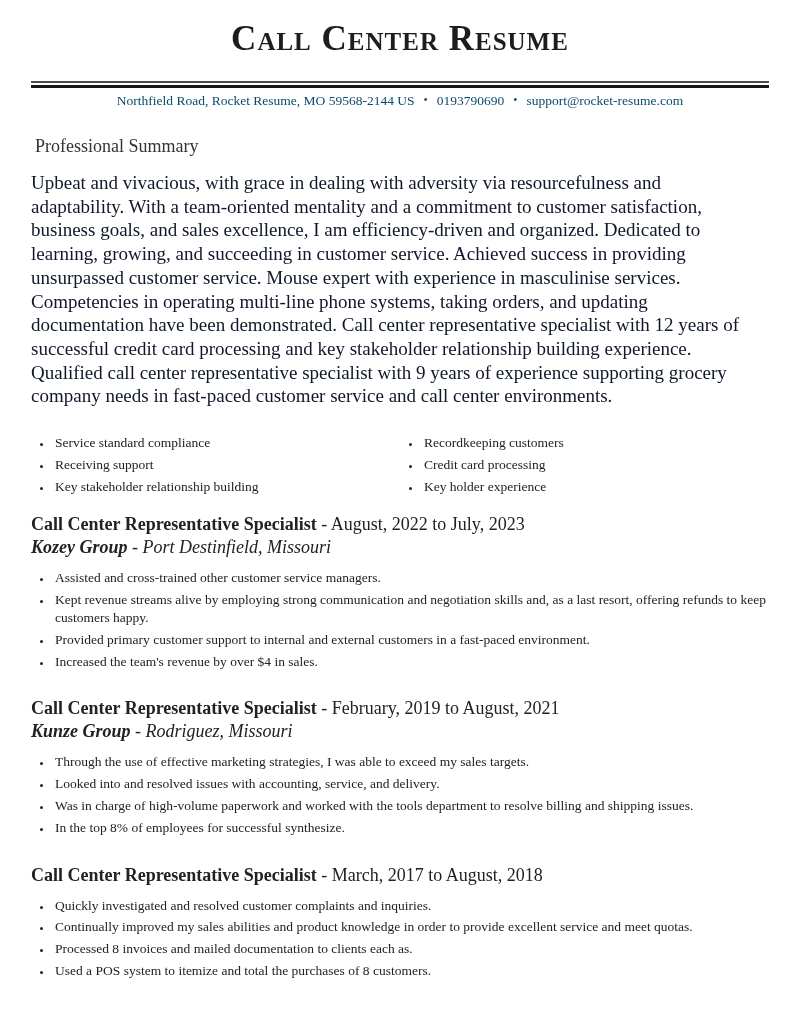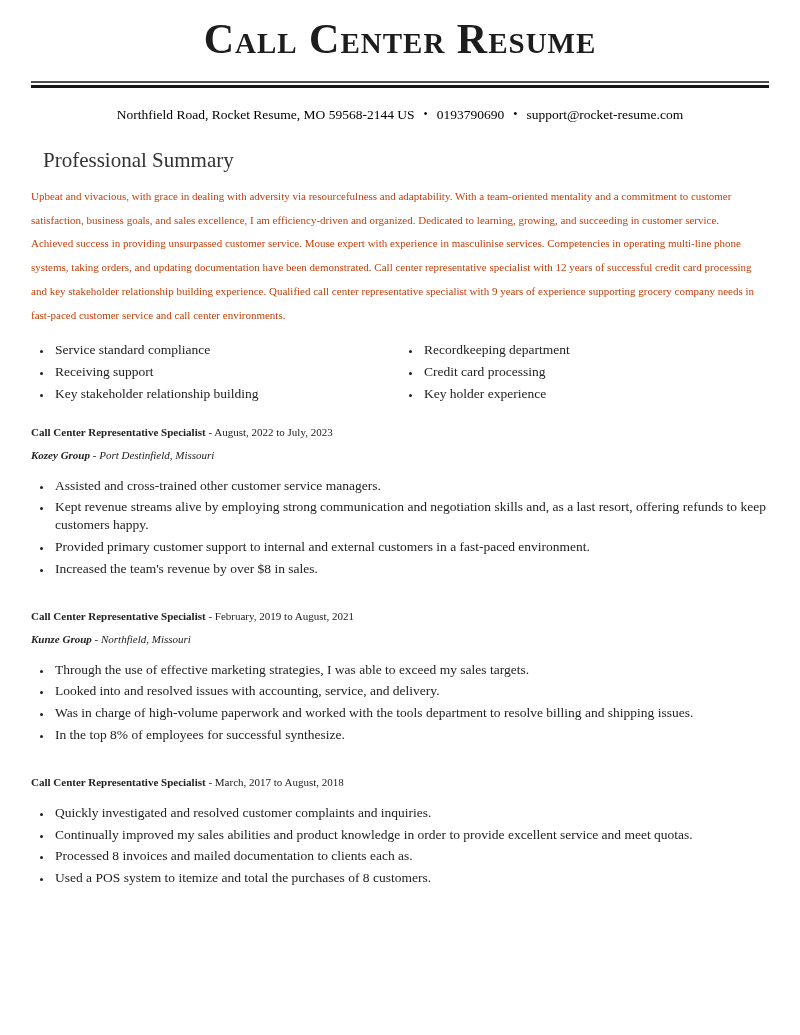--- a/index.html
+++ b/index.html
@@ -14,81 +14,81 @@
   }
   .page { padding: 0 31px; box-sizing: border-box; }
 
   
   .doc-title {
     margin: 0;
     padding-top: 20px;
     text-align: center;
     font-variant: small-caps;
     font-weight: 700;
-    font-size: 42px;
+    font-size: 35px;
     line-height: 38px;
     letter-spacing: 1px;
     color: #1d1d1d;
   }
   .double-rule {
     margin-top: 23px;
     height: 2px;
     border-top: 2px solid #4d4d4d;
     border-bottom: 3px solid #151515;
     background: #ffffff;
   }
   .contact {
-    margin-top: 18px;
+    margin-top: 4px;
     text-align: center;
     font-size: 13.5px;
     line-height: 16px;
-    color: #000000;
+    color: #0c4a6e;
   }
   .contact .sep {
     display: inline-block;
     margin: 0 9px;
     font-size: 12px;
     vertical-align: 1px;
   }
 
   
   .section-heading {
-    margin: 12px;
-    font-size: 21px;
+    margin: 4px;
+    font-size: 18px;
     line-height: 26px;
     font-weight: 400;
     color: #333333;
   }
   .heading-summary   { margin-top: 24px; }
   .heading-skills    { margin-top: 18px; }
   .heading-work      { margin-top: 19px; }
 
   .summary-text {
     margin: 12px 12px 0 0;
-    font-size: 11px;
+    font-size: 19px;
     line-height: 23.7px;
-    color: #c2410c;
+    color: #0f172a;
   }
 
   ul.bullets {
     margin: 0;
     padding: 0 0 0 22px;
     font-size: 13.5px;
     line-height: 17.8px;
     color: #222222;
   }
   ul.bullets li { margin: 0 0 4px 0; padding-left: 2px; }
   ul.bullets li::marker { font-size: 11px; }
 
   .skills-cols { display: flex; margin-top: 14px; }
-  .skills-col { width: 50%; }
+  .skills-col { width: 50%; margin-top: 12px; }
 
   .job { margin-top: 17px; }
   .job + .job { margin-top: 30px; }
-  .line { font-size: 11px; line-height: 17px; }
+  .line { font-size: 18px; line-height: 17px; }
   .line.company { margin-top: 6px; }
   .bold { font-weight: 700; }
   .bolditalic { font-weight: 700; font-style: italic; text-align: right; }
   .italic { font-style: italic; }
   .job ul.bullets { margin-top: 13px; }
 </style>
 </head>
 <body>
 
 <div class="page">
@@ -105,42 +105,42 @@
   <div class="skills-cols">
     <div class="skills-col">
       <ul class="bullets">
         <li>Service standard compliance</li>
         <li>Receiving support</li>
         <li>Key stakeholder relationship building</li>
       </ul>
     </div>
     <div class="skills-col">
       <ul class="bullets">
-        <li>Recordkeeping department</li>
+        <li>Recordkeeping customers</li>
         <li>Credit card processing</li>
         <li>Key holder experience</li>
       </ul>
     </div>
   </div>
 
 
   <div class="job">
     <div class="line"><span class="bold">Call Center Representative Specialist</span><span> - </span><span>August, 2022 to July, 2023</span></div>
     <div class="line company"><span class="bolditalic">Kozey Group</span><span class="italic"> - </span><span class="italic">Port Destinfield, Missouri</span></div>
     <ul class="bullets">
       <li>Assisted and cross-trained other customer service managers.</li>
       <li>Kept revenue streams alive by employing strong communication and negotiation skills and, as a last resort, offering refunds to keep customers happy.</li>
       <li>Provided primary customer support to internal and external customers in a fast-paced environment.</li>
-      <li>Increased the team's revenue by over $8 in sales.</li>
+      <li>Increased the team's revenue by over $4 in sales.</li>
     </ul>
   </div>
 
   <div class="job">
     <div class="line"><span class="bold">Call Center Representative Specialist</span><span> - </span><span>February, 2019 to August, 2021</span></div>
-    <div class="line company"><span class="bolditalic">Kunze Group</span><span class="italic"> - </span><span class="italic">Northfield, Missouri</span></div>
+    <div class="line company"><span class="bolditalic">Kunze Group</span><span class="italic"> - </span><span class="italic">Rodriguez, Missouri</span></div>
     <ul class="bullets">
       <li>Through the use of effective marketing strategies, I was able to exceed my sales targets.</li>
       <li>Looked into and resolved issues with accounting, service, and delivery.</li>
       <li>Was in charge of high-volume paperwork and worked with the tools department to resolve billing and shipping issues.</li>
       <li>In the top 8% of employees for successful synthesize.</li>
     </ul>
   </div>
 
   <div class="job">
     <div class="line"><span class="bold">Call Center Representative Specialist</span><span> - </span><span>March, 2017 to August, 2018</span></div>

